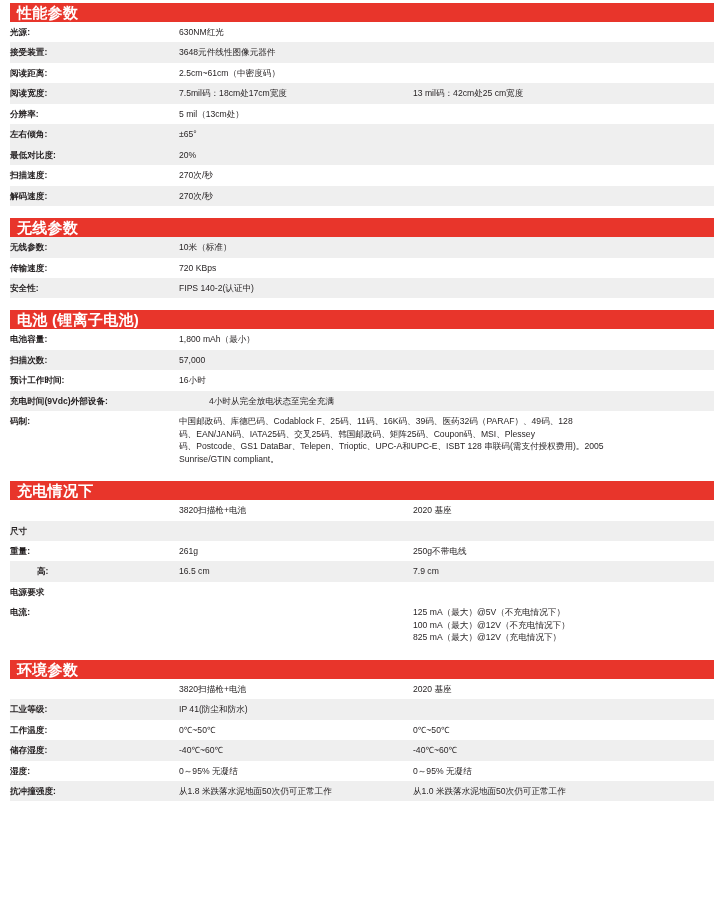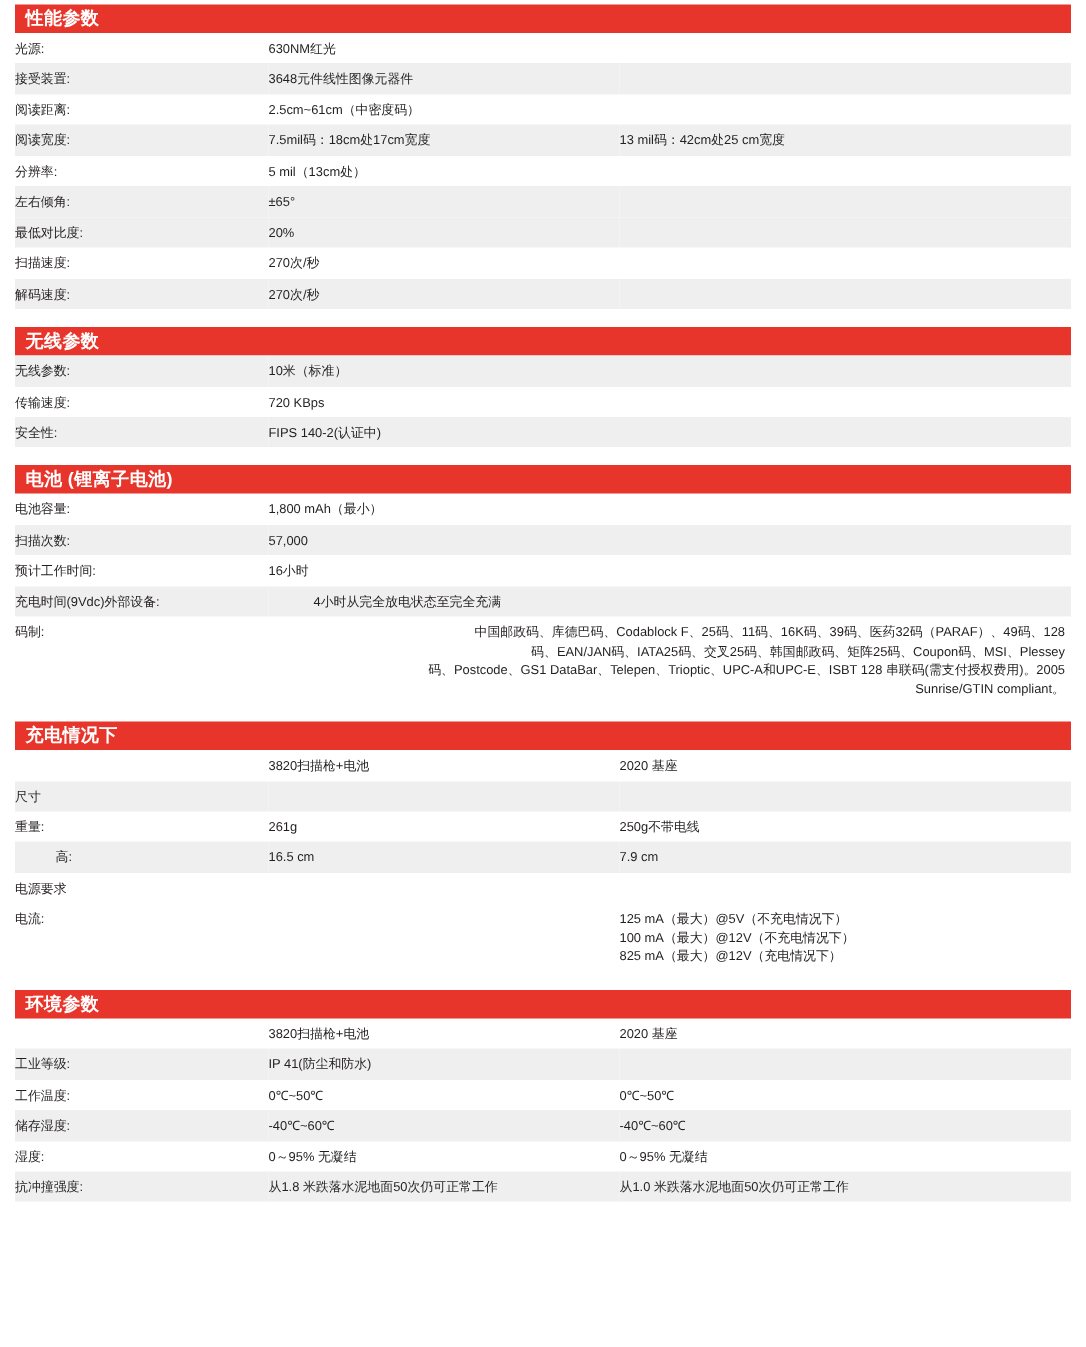--- a/index.html
+++ b/index.html
@@ -17,21 +17,21 @@
   }
   .sheet {
     width: 724px;
     box-sizing: border-box;
     padding: 0 10px;
   }
   .section-head {
     background: #e8352b;
     color: #ffffff;
     font-weight: bold;
-    font-size: 12px;
+    font-size: 15px;
     line-height: 19px;
     height: 19px;
     padding-left: 7px;
     margin-top: 12px;
     letter-spacing: 0.3px;
   }
   .section-head.first { margin-top: 3px; }
   table.spec {
     width: 100%;
     border-collapse: collapse;
@@ -40,27 +40,28 @@
   table.spec td {
     vertical-align: top;
     padding: 4px 4px 4px 0;
     font-size: 8.6px;
     line-height: 1.45;
   }
   td.lbl {
     width: 165px;
     padding-left: 17px;
     color: #231f20;
+    font-weight: bold;
   }
   td.lbl.indent { padding-left: 27px; }
   td.v1 { width: 230px; padding-left: 6px; }
   td.v2 { padding-left: 6px; }
   td.vwide { padding-left: 6px; }
   .row-shade td { background: #efefef; }
-  .small-note { font-size: 8.2px; line-height: 1.5; text-align: right; }
+  .small-note { font-size: 8.2px; line-height: 1.5; }
   .multi { white-space: pre-line; }
 </style>
 </head>
 <body>
 
 <div class="sheet">
   <div id="sections-root">
       <div class="section-head first">性能参数</div>
       <table class="spec">
         <tbody>

